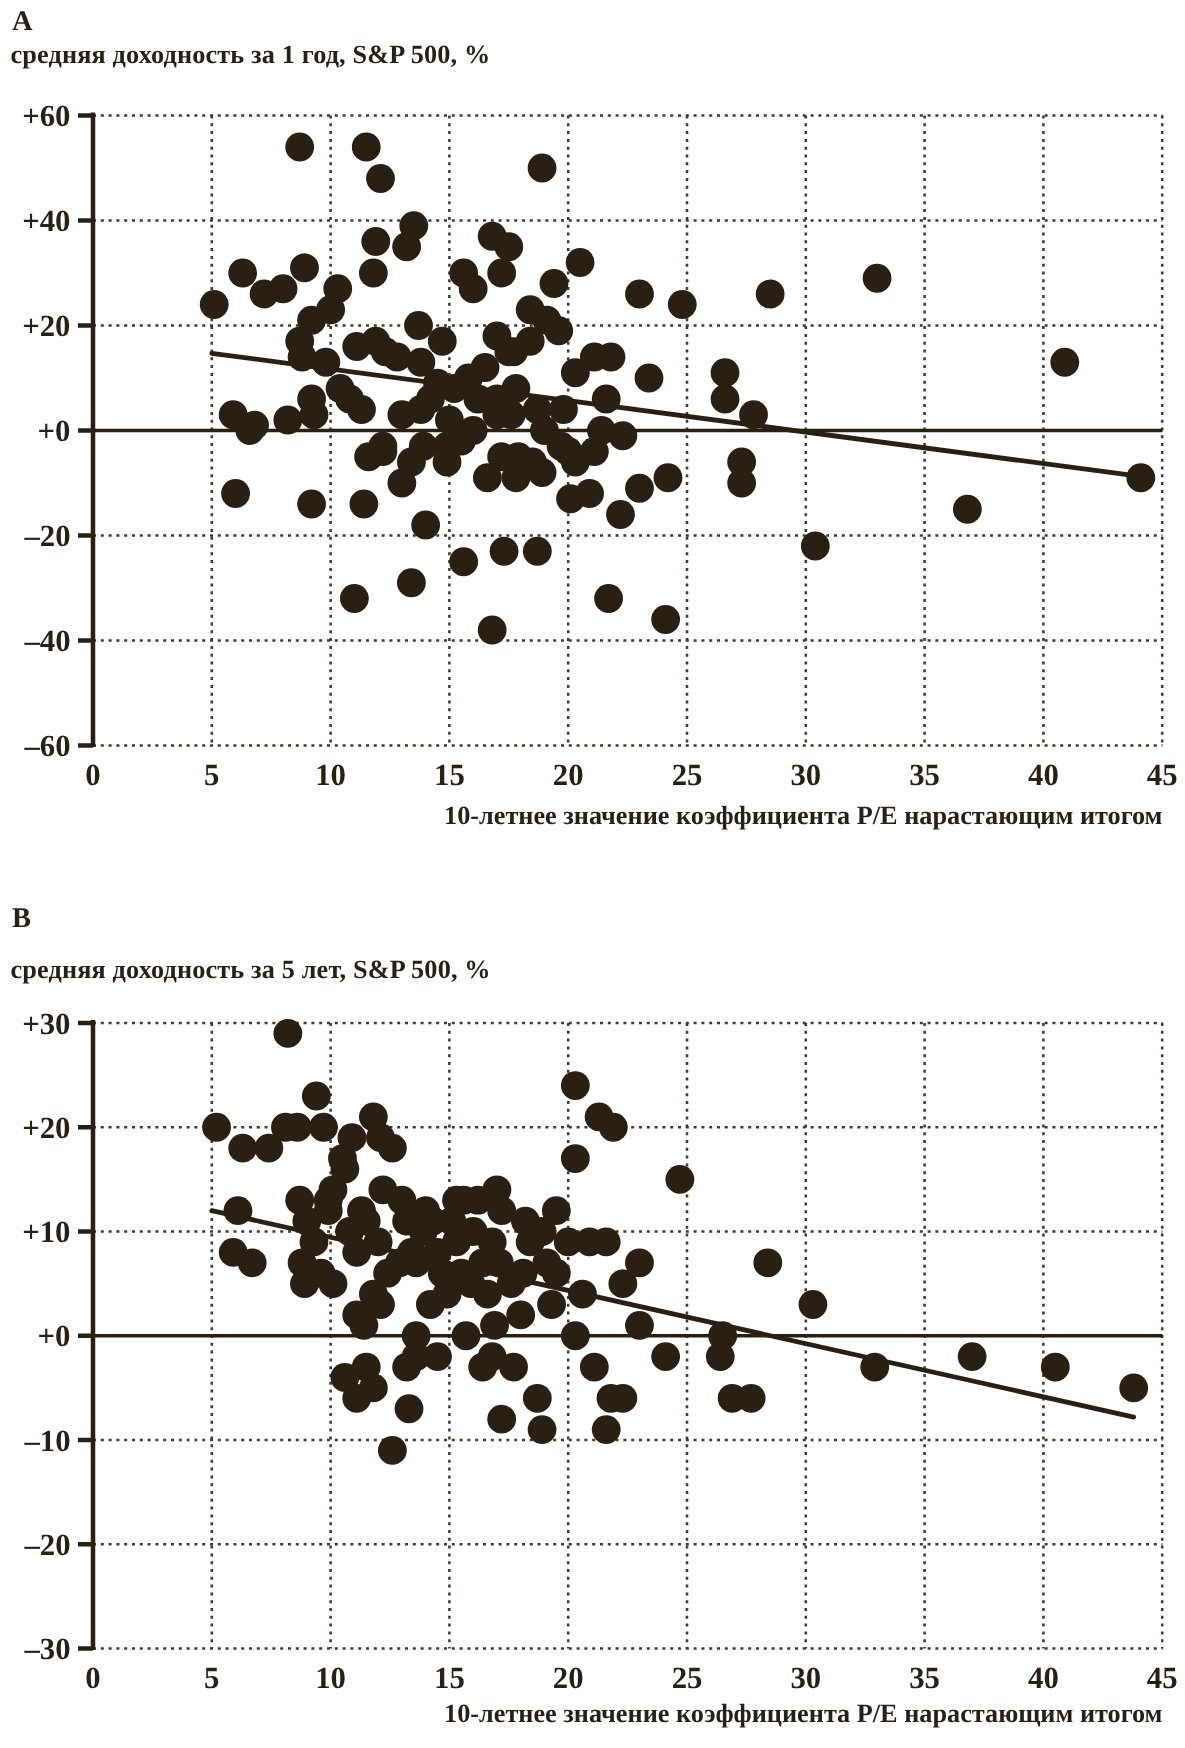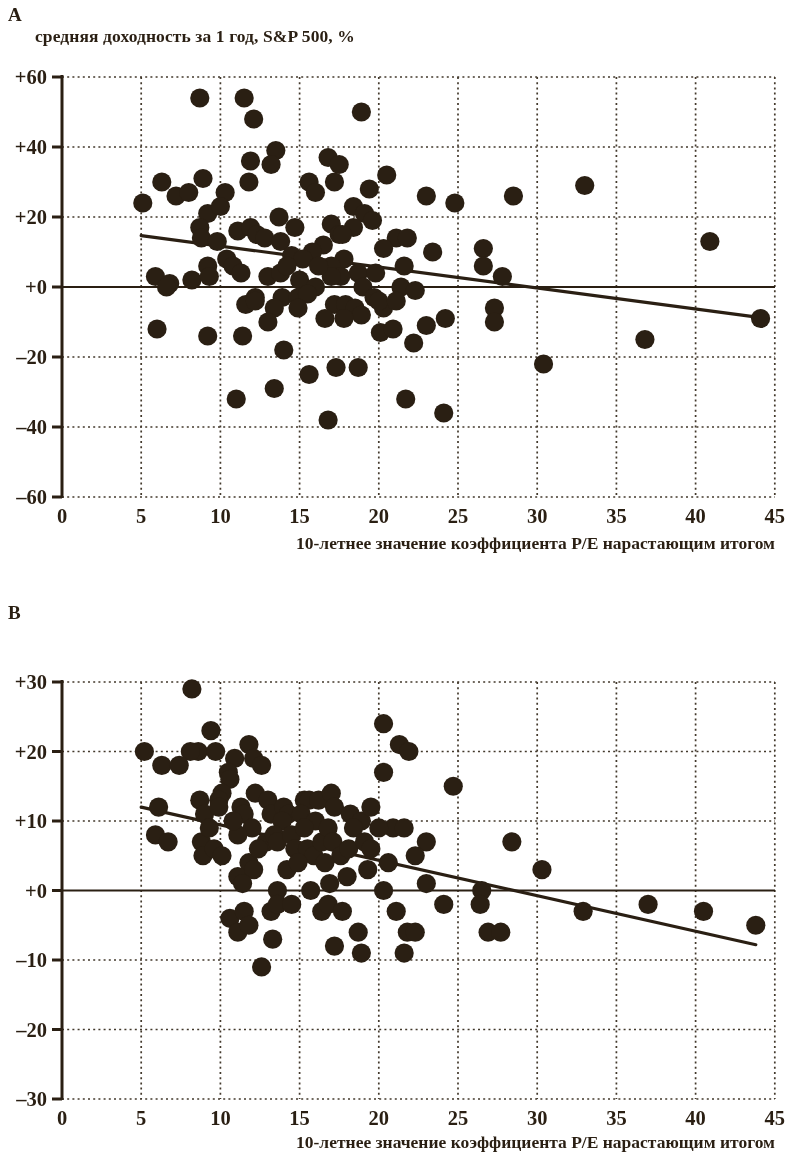--- a/index.html
+++ b/index.html
@@ -7,21 +7,21 @@
        font-family:"Liberation Serif", serif;color:#2a1f13;}
   .panel{position:absolute;left:0;width:790px;}
   #panelA{top:0;height:594px;}
   #panelB{top:594px;height:571px;}
   .panel svg{position:absolute;left:0;top:0;}
   .plabel{position:absolute;left:8px;font-size:19px;font-weight:700;}
   .ptitle{position:absolute;left:7px;font-size:17.5px;font-weight:700;letter-spacing:0.1px;}
   .xlabel{position:absolute;left:62px;width:713px;text-align:right;
           font-size:17.5px;font-weight:700;}
   #panelA .plabel{top:4px;}
-  #panelA .ptitle{top:26px;margin-left:28px;}
+  #panelA .ptitle{top:26px;}
   #panelA .xlabel{top:533px;}
   #panelB .plabel{top:8px;}
   #panelB .ptitle{top:42px;}
   #panelB .xlabel{top:538px;}
   .ticktext{font-family:"Liberation Serif", serif;font-weight:700;fill:#2a1f13;}
 </style>
 </head>
 <body>
 
 <div id="panelA" class="panel">
@@ -191,20 +191,21 @@
       <circle cx="236.24" cy="399" r="9.6" fill="#2a1f13"></circle>
       <circle cx="405.728" cy="399" r="9.6" fill="#2a1f13"></circle>
       <circle cx="328.112" cy="420" r="9.6" fill="#2a1f13"></circle>
       <circle cx="443.744" cy="413" r="9.6" fill="#2a1f13"></circle>
     </svg>
   <div class="xlabel">10-летнее значение коэффициента P/E нарастающим итогом</div>
 </div>
 
 <div id="panelB" class="panel">
   <div class="plabel">В</div>
+  <div class="ptitle">средняя доходность за 5 лет, S&amp;P 500, %</div>
   <svg id="chartB" width="790" height="571">
       <line x1="141.2" y1="88" x2="141.2" y2="505" stroke="#43392c" stroke-width="1.7" stroke-dasharray="2 3.2"></line>
       <line x1="220.4" y1="88" x2="220.4" y2="505" stroke="#43392c" stroke-width="1.7" stroke-dasharray="2 3.2"></line>
       <line x1="299.6" y1="88" x2="299.6" y2="505" stroke="#43392c" stroke-width="1.7" stroke-dasharray="2 3.2"></line>
       <line x1="378.8" y1="88" x2="378.8" y2="505" stroke="#43392c" stroke-width="1.7" stroke-dasharray="2 3.2"></line>
       <line x1="458" y1="88" x2="458" y2="505" stroke="#43392c" stroke-width="1.7" stroke-dasharray="2 3.2"></line>
       <line x1="537.2" y1="88" x2="537.2" y2="505" stroke="#43392c" stroke-width="1.7" stroke-dasharray="2 3.2"></line>
       <line x1="616.4" y1="88" x2="616.4" y2="505" stroke="#43392c" stroke-width="1.7" stroke-dasharray="2 3.2"></line>
       <line x1="695.6" y1="88" x2="695.6" y2="505" stroke="#43392c" stroke-width="1.7" stroke-dasharray="2 3.2"></line>
       <line x1="774.8" y1="88" x2="774.8" y2="505" stroke="#43392c" stroke-width="1.7" stroke-dasharray="2 3.2"></line>

